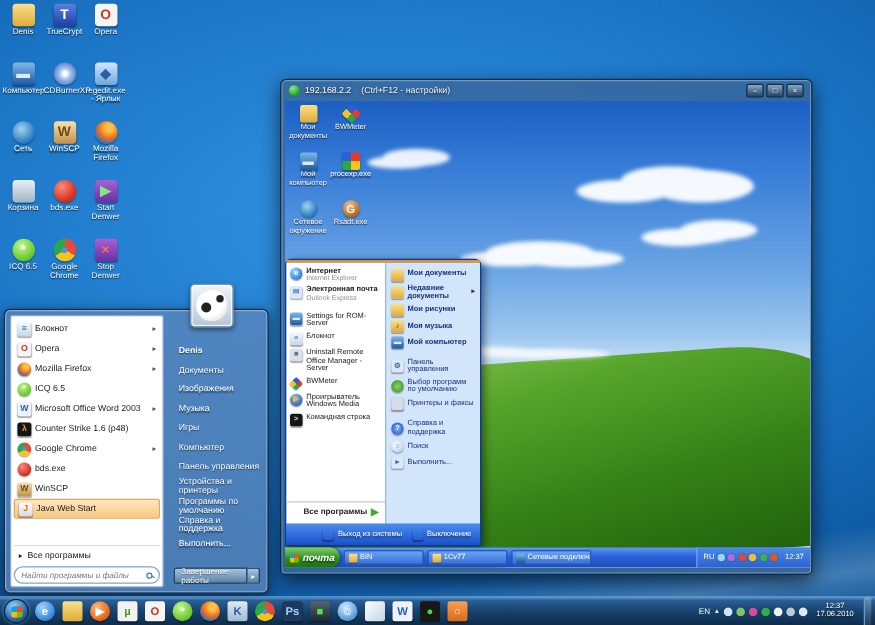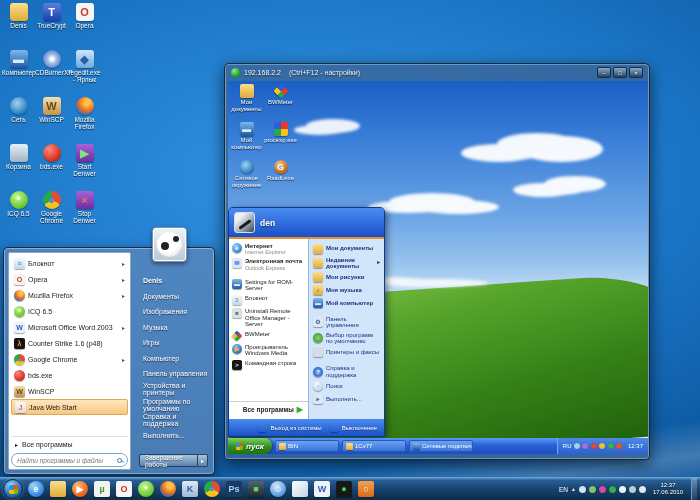--- a/index.html
+++ b/index.html
@@ -366,24 +366,20 @@
             <span class="ic" data-glyph="" style="background: radial-gradient(circle at 40% 35%, rgb(159, 212, 240), rgb(26, 111, 184) 78%); border-radius: 50%;"></span>
             <span class="lbl">Сетевое окружение</span>
           </div>
           <div class="xpicon">
             <span class="ic" data-glyph="G" style="background: radial-gradient(circle at 40% 30%, rgb(240, 192, 144), rgb(168, 96, 24) 78%); color: rgb(255, 248, 236); border-radius: 50%;"></span>
             <span class="lbl">Rsadt.exe</span>
           </div>
       </div>
 
       <div class="xpmenu">
-        <div class="xphead">
-          <span class="xpav"></span>
-          <span class="uname">den</span>
-        </div>
         <div class="xpbody">
           <div class="xpbleft">
             <div class="xpitem b">
                 <span class="ic" data-glyph="e" style="background: radial-gradient(circle at 35% 30%, rgb(159, 212, 255), rgb(42, 127, 216) 75%); color: rgb(255, 255, 255); border-radius: 50%;"></span>
                 <span class="tt">
                   <span class="t1">Интернет</span>
                   <span class="t2">Internet Explorer</span>
                 </span>
               </div>
               <div class="xpitem b">
@@ -506,21 +502,21 @@
           <div class="xpfbtn">
             <span class="ic"></span>
             <span>Выключение</span>
           </div>
         </div>
       </div>
 
       <div class="xptaskbar">
         <div class="xpstart">
           <span class="miniflag"></span>
-          <span>пуск</span>
+          <span>почта</span>
         </div>
         <div class="xptask">
             <span class="ic" data-glyph="" style="background: linear-gradient(rgb(249, 224, 138), rgb(224, 171, 56));"></span>
             <span>BIN</span>
           </div>
           <div class="xptask">
             <span class="ic" data-glyph="" style="background: linear-gradient(rgb(249, 224, 138), rgb(224, 171, 56));"></span>
             <span>1Cv77</span>
           </div>
           <div class="xptask">

